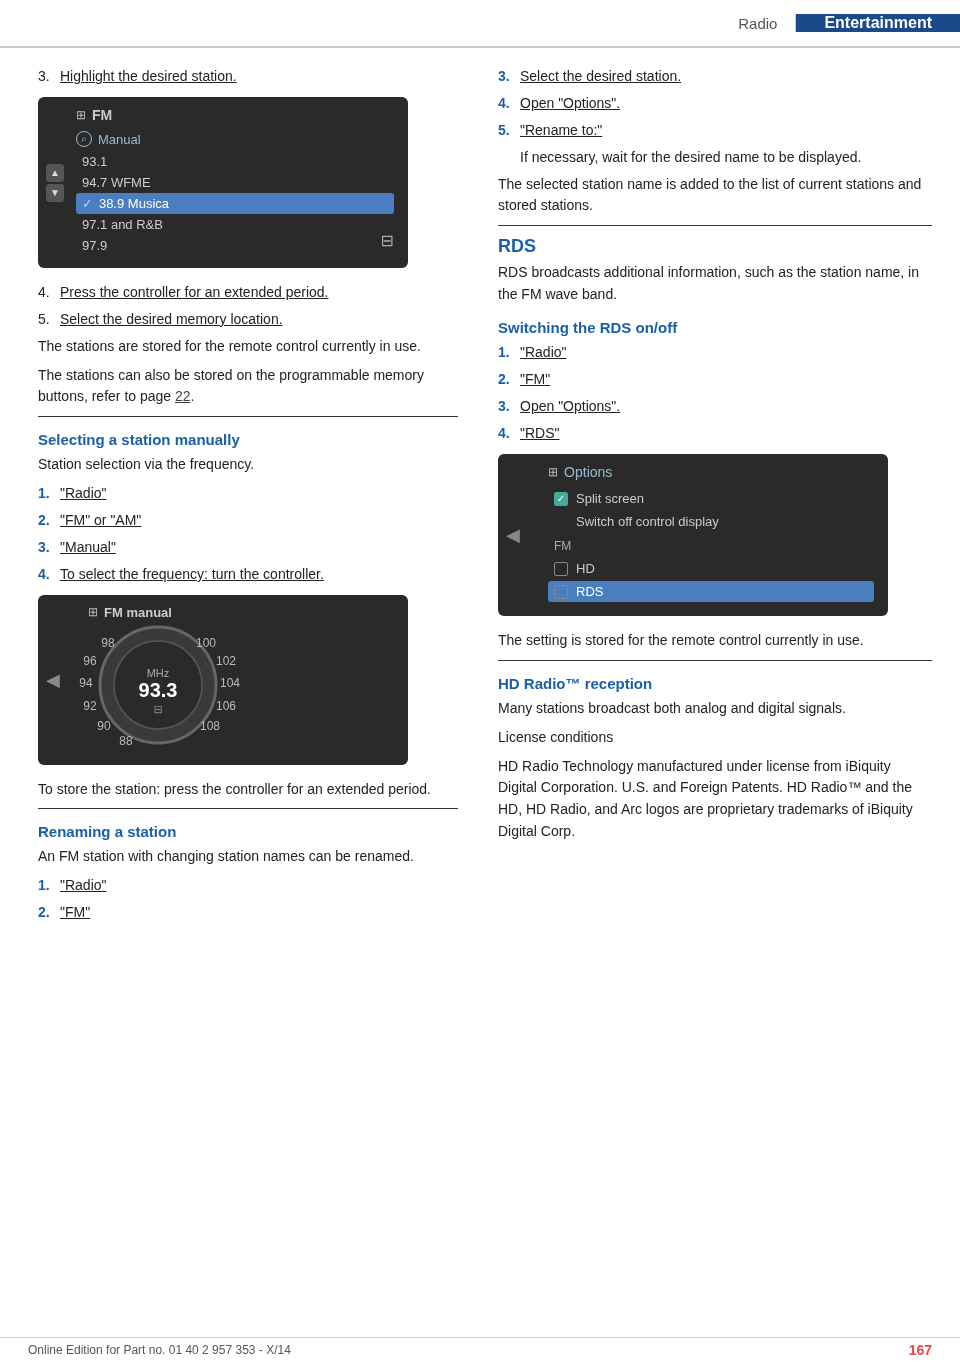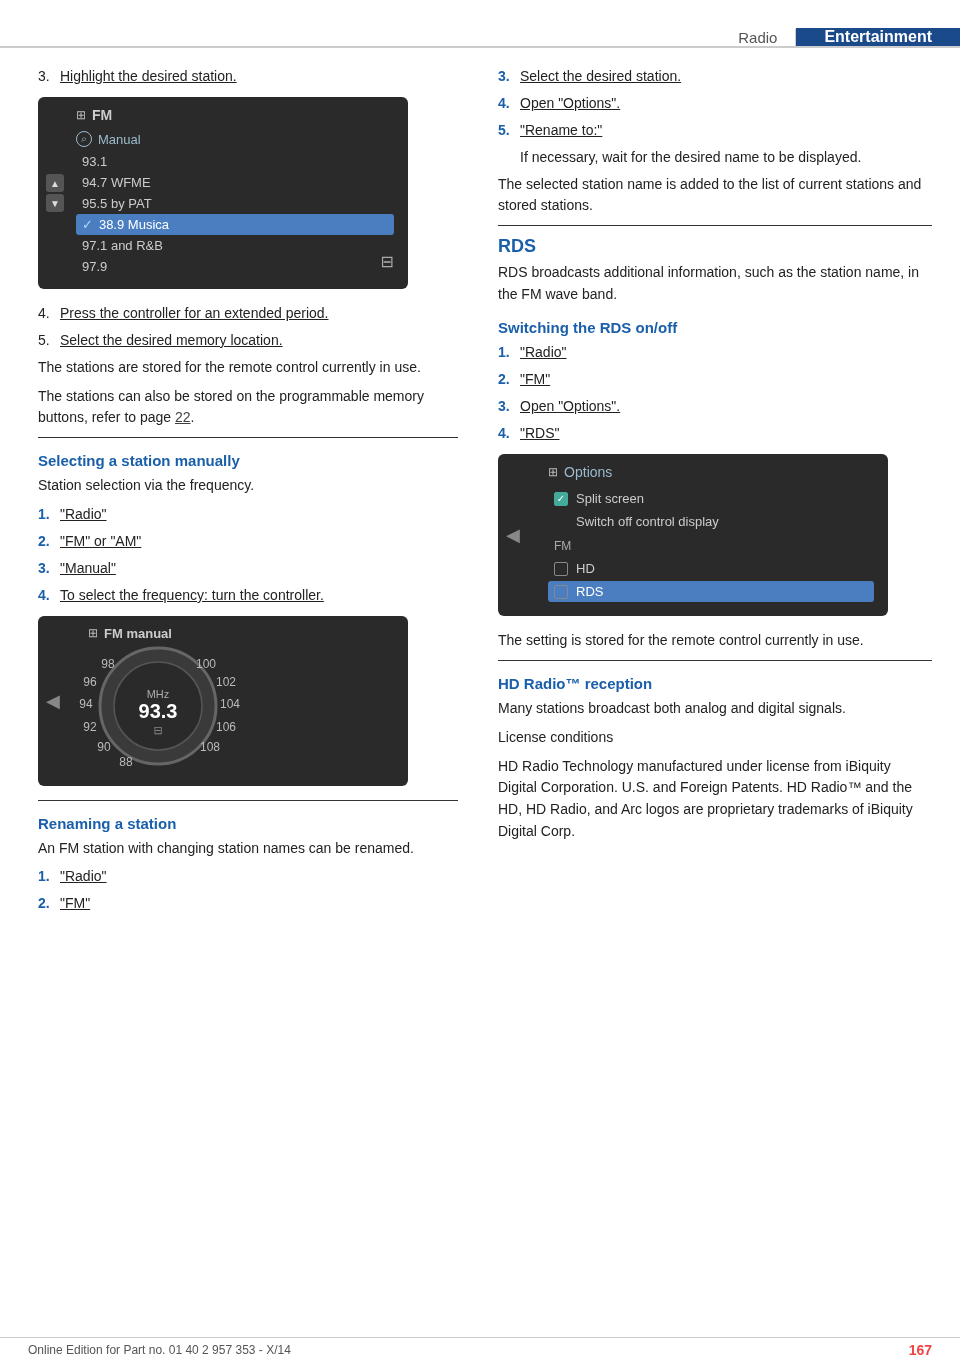--- a/index.html
+++ b/index.html
@@ -10,21 +10,21 @@
       width: 960px;
       min-height: 1362px;
       position: relative;
       color: #222;
     }
 
     
     .header {
       display: flex;
       justify-content: flex-end;
-      align-items: flex-end;
+      align-items: center;
       height: 48px;
       border-bottom: 2px solid #ccc;
       margin-bottom: 0;
     }
     .header-radio {
       display: flex;
       align-items: center;
       padding: 0 18px;
       font-size: 15px;
       color: #555;
@@ -353,23 +353,20 @@
       <div class="fm-manual-row">
         <span class="fm-manual-icon">⌕</span>
         <span>Manual</span>
       </div>
       <ul class="fm-list">
         <li>
             <span>93.1</span>
           </li>
         <li>
             <span>94.7 WFME</span>
-          </li>
-        <li>
-            <span>95.5 by PAT</span>
           </li>
         <li class="selected">
           <span class="check">✓</span>
           <span>38.9 Musica</span>
         </li>
         <li>
             <span>97.1 and R&amp;B</span>
           </li>
         <li>
             <span>97.9</span>
@@ -437,20 +434,21 @@
         <text x="48" y="130" text-anchor="middle" font-size="12" fill="#bbb">88</text>
 
         <text x="128" y="32" text-anchor="middle" font-size="12" fill="#bbb">100</text>
         <text x="148" y="50" text-anchor="middle" font-size="12" fill="#bbb">102</text>
         <text x="152" y="72" text-anchor="middle" font-size="12" fill="#bbb">104</text>
         <text x="148" y="95" text-anchor="middle" font-size="12" fill="#bbb">106</text>
         <text x="132" y="115" text-anchor="middle" font-size="12" fill="#bbb">108</text>
       </svg>
     </div>
 
+    <div class="body-text">To store the station: press the controller for an extended period.</div>
 
     <hr class="divider-line">
 
     <div class="section-heading">Renaming a station</div>
     <div class="body-text">An FM station with changing station names can be renamed.</div>
 
     <div class="numbered-item">
       <span class="num blue">1.</span>
       <span class="item-text">"Radio"</span>
     </div>

